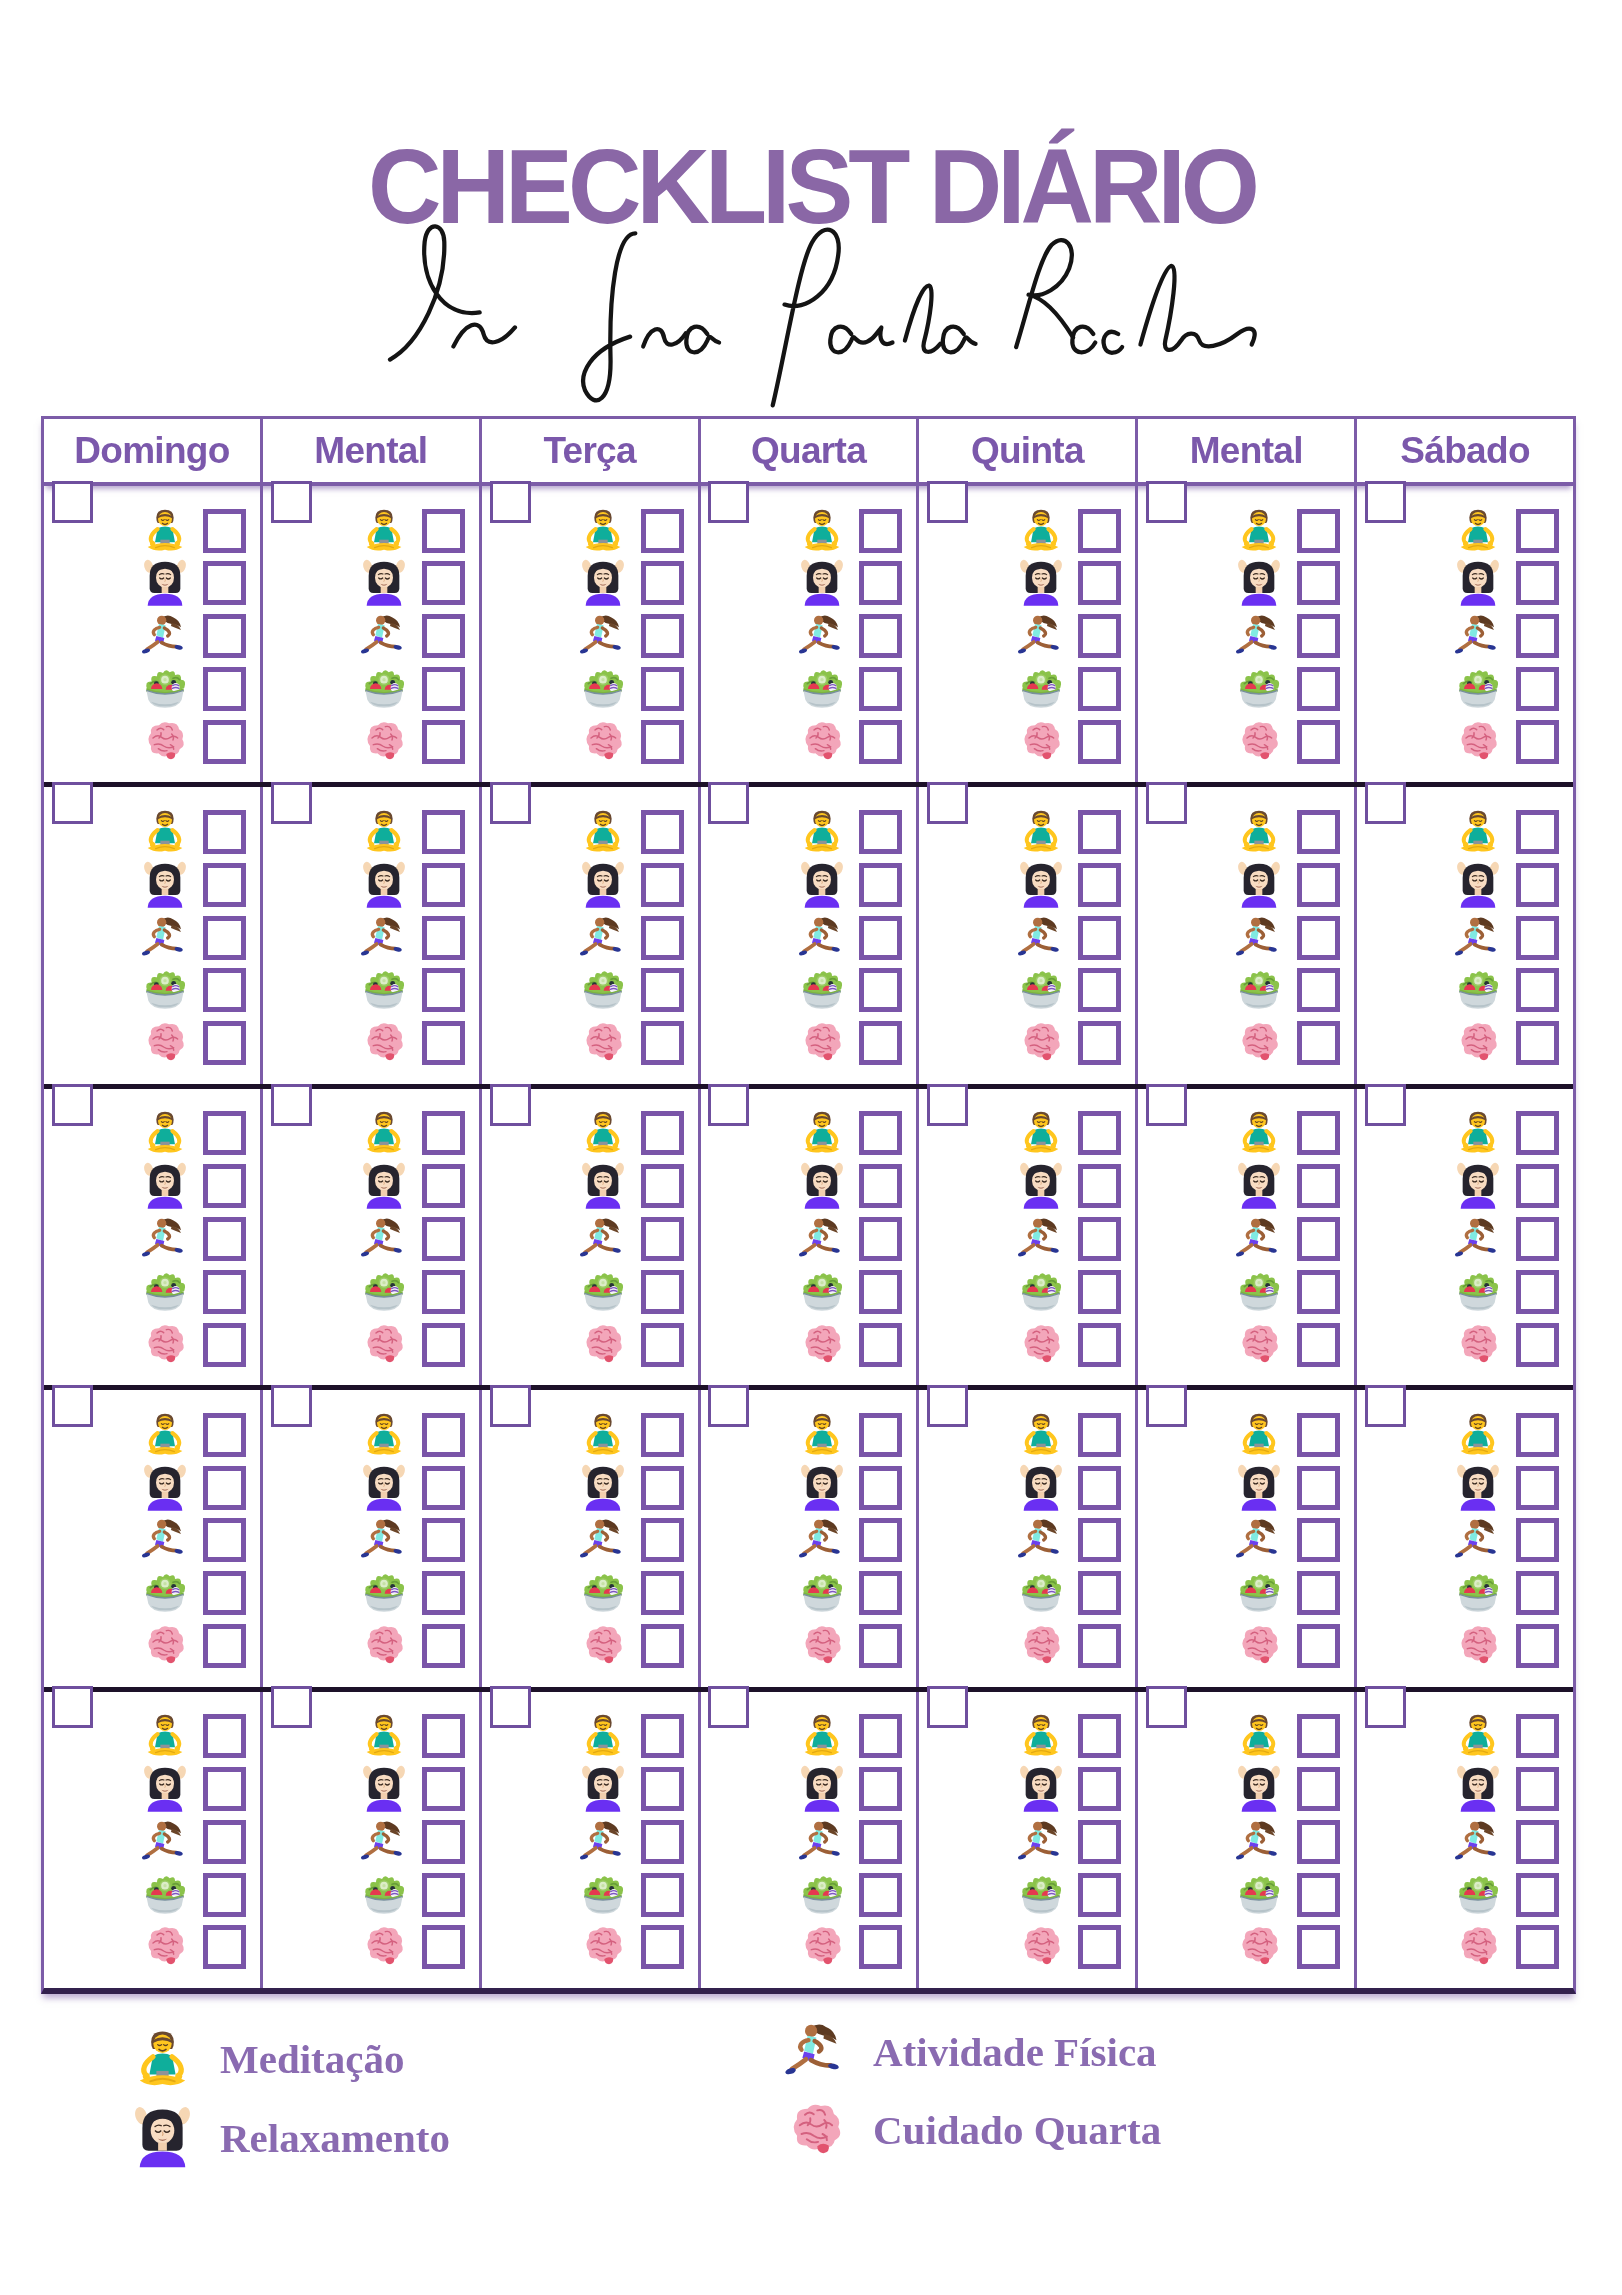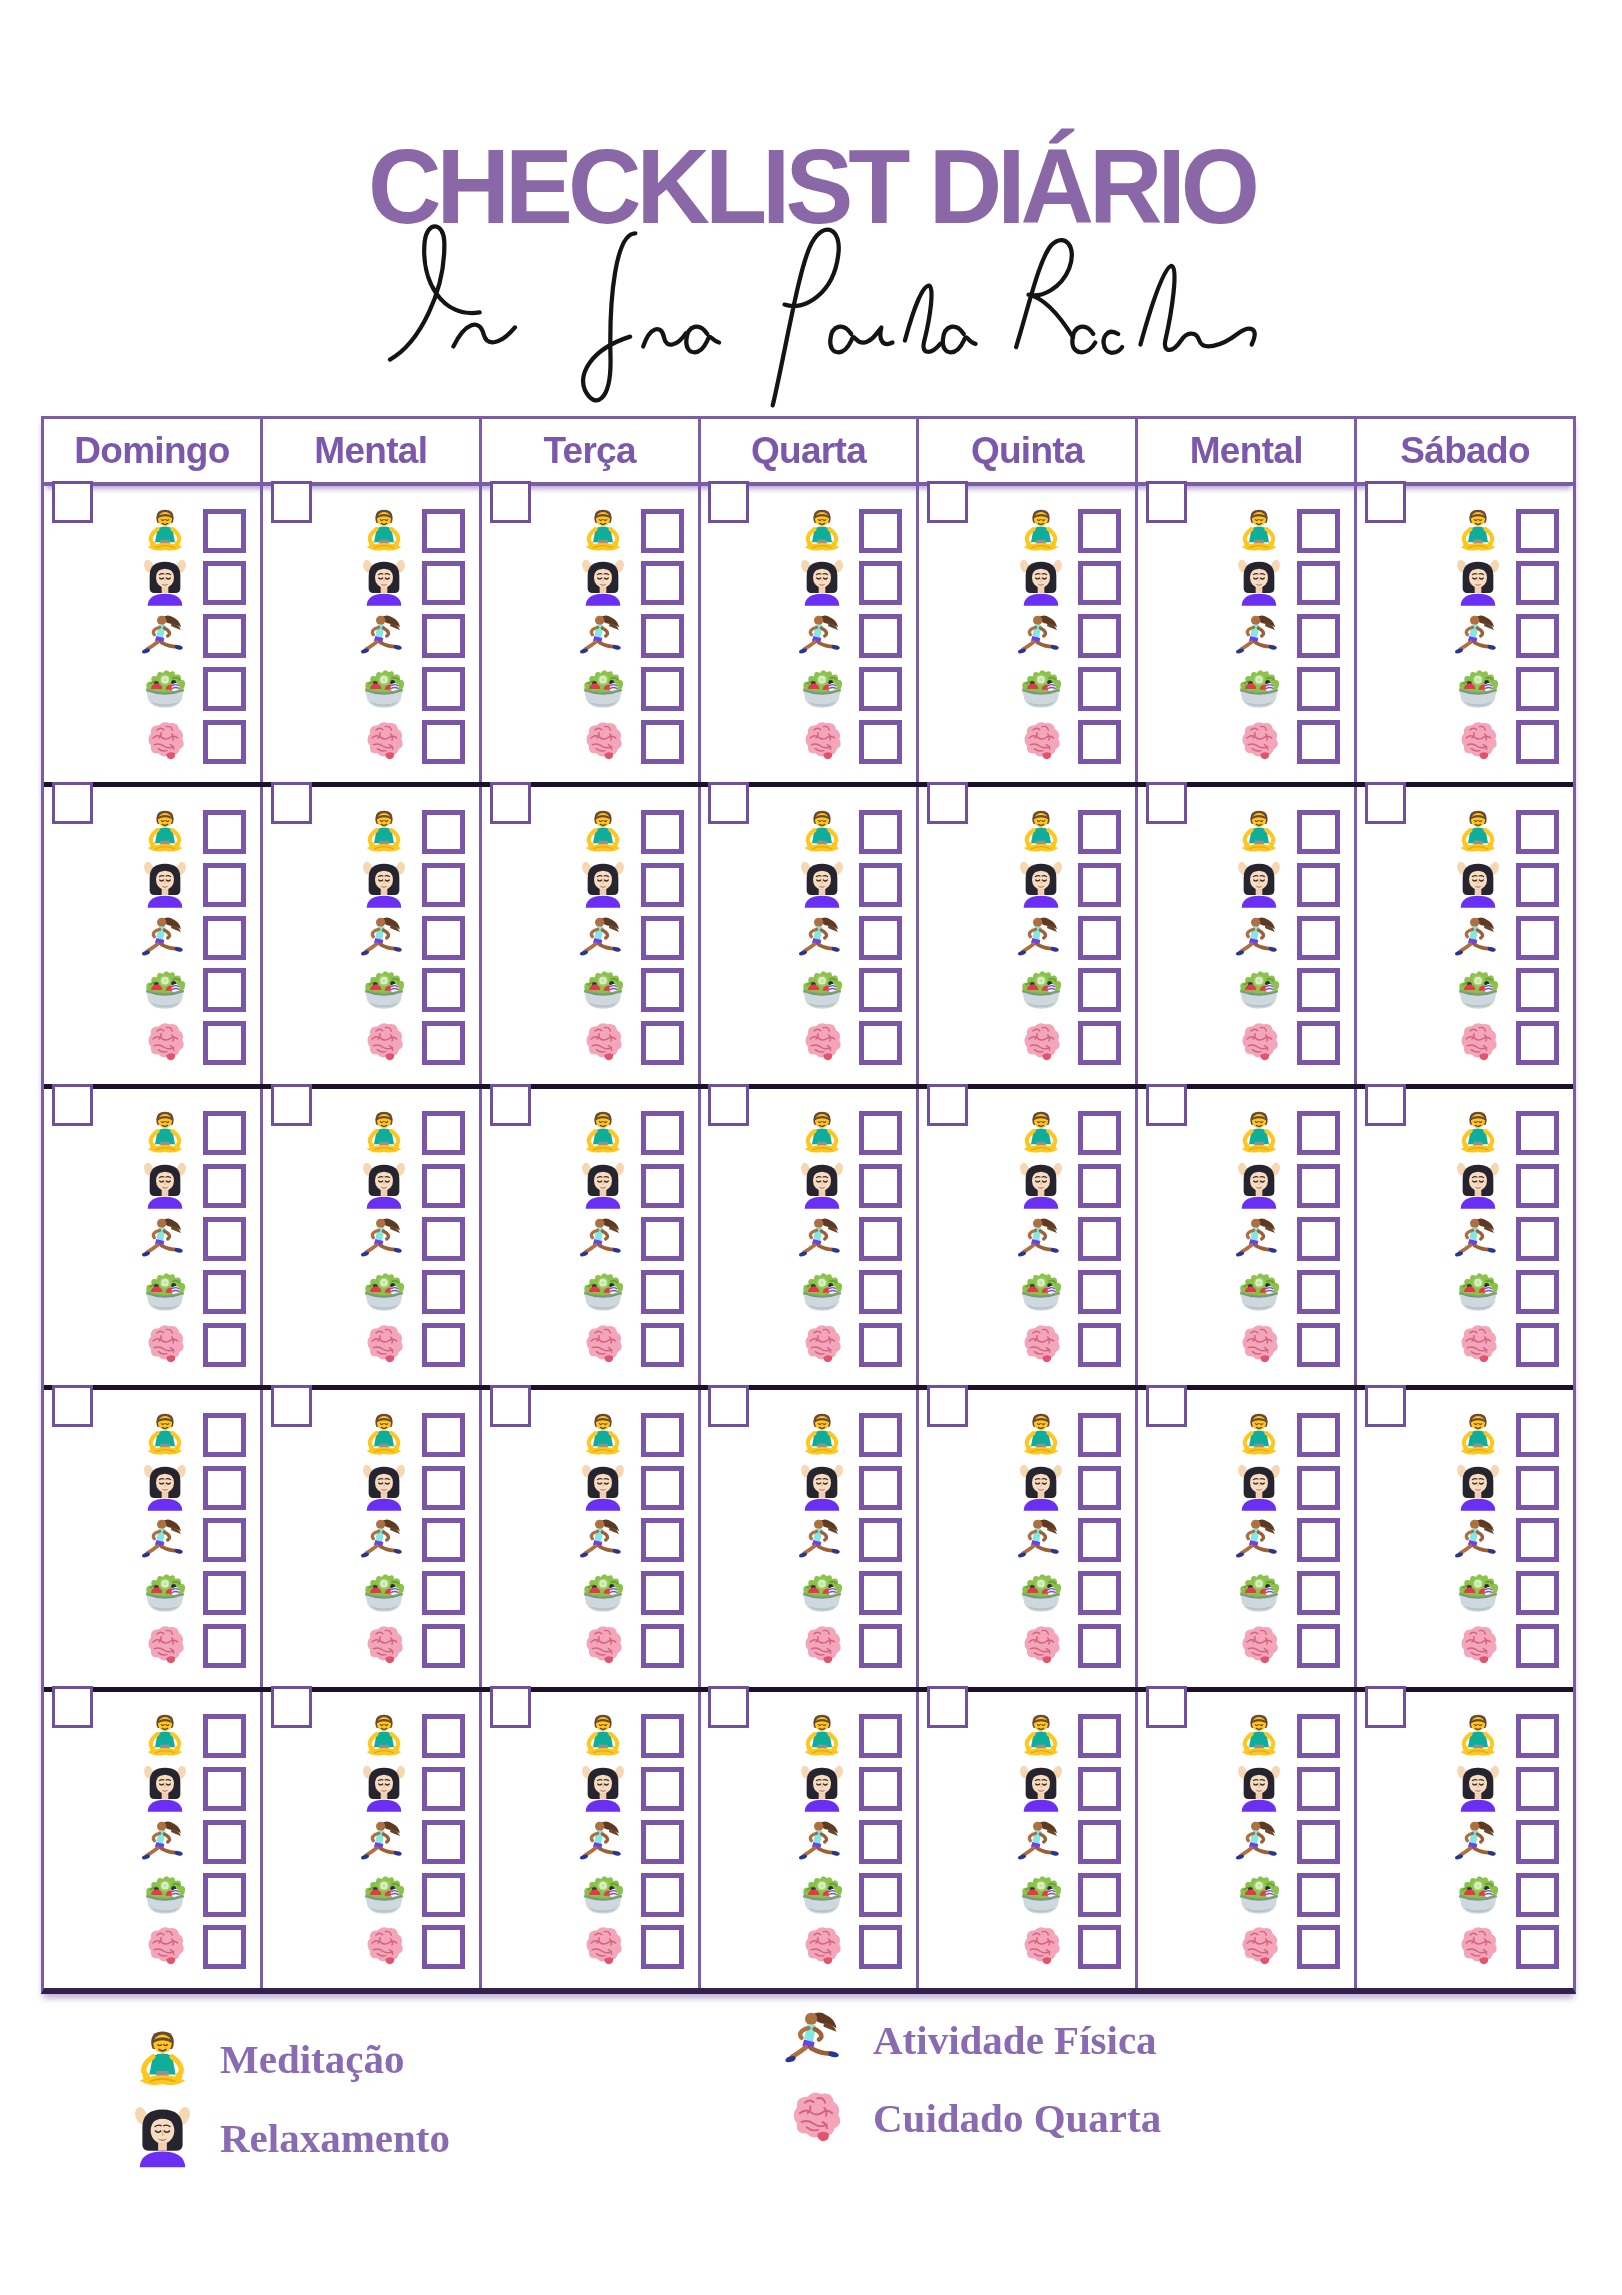--- a/index.html
+++ b/index.html
@@ -64,21 +64,21 @@
     border:3.9px solid #6f4f9e;background:#fff;z-index:3;
   }
   .activity-row{display:flex;align-items:center;gap:13.7px;padding-left:45%;height:50px;}
   .act-icon{width:48px;height:48px;flex:none;}
   .checkbox{width:43px;height:44px;flex:none;border:5.2px solid var(--checkbox);background:#fff;}
 
   
   .legend{position:absolute;left:0;top:2004px;width:1623px;height:292px;}
   .legend-col{position:absolute;display:flex;flex-direction:column;gap:15.7px;}
   .legend-col.c1{left:131px;top:23.6px;}
-  .legend-col.c2{left:784px;top:4px;}
+  .legend-col.c2{left:784px;top:16px;}
   .legend-item{display:flex;align-items:center;gap:26px;}
   .legend-icon{width:63px;height:63px;flex:none;}
   .legend-item span{font-size:41px;font-weight:bold;color:var(--legend-text);
     letter-spacing:0;font-family:Liberation Serif, serif;}
 </style>
 </head>
 <body>
 
 <svg class="defs-svg" aria-hidden="true">
   <defs>

